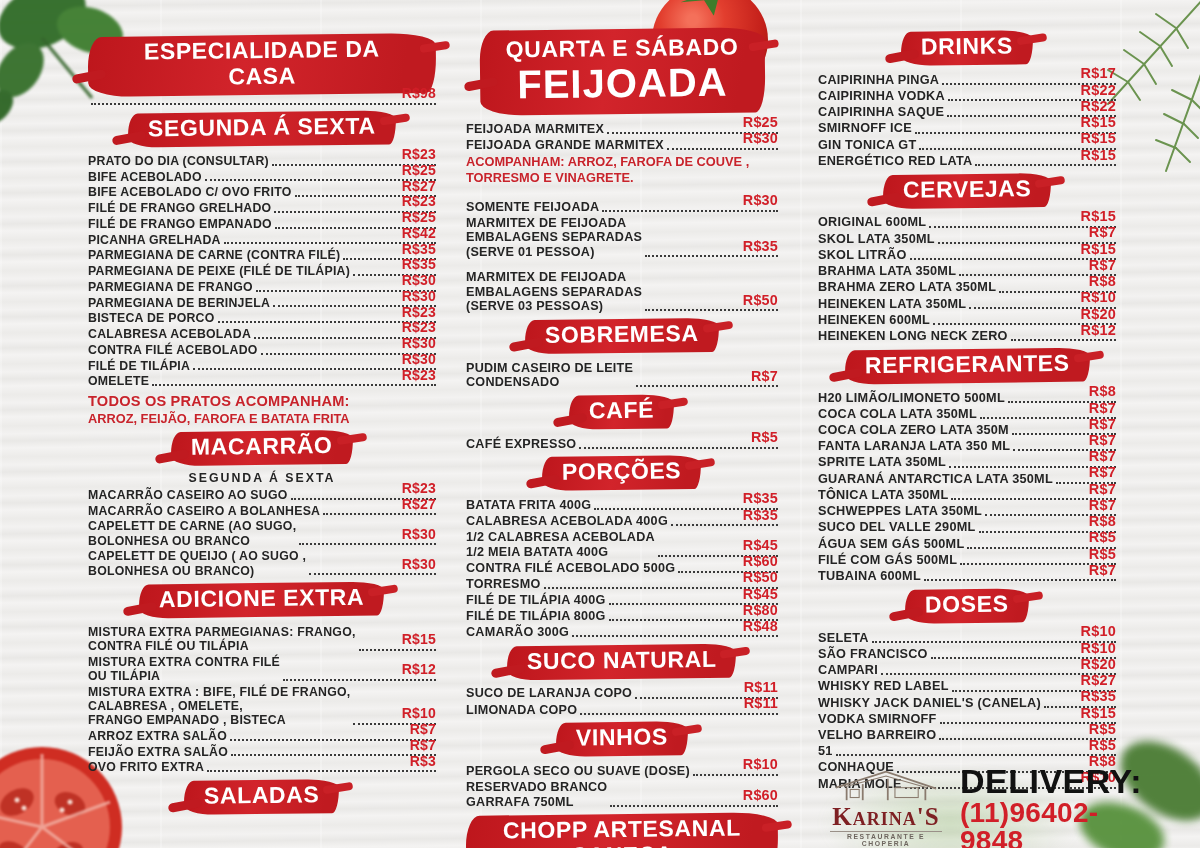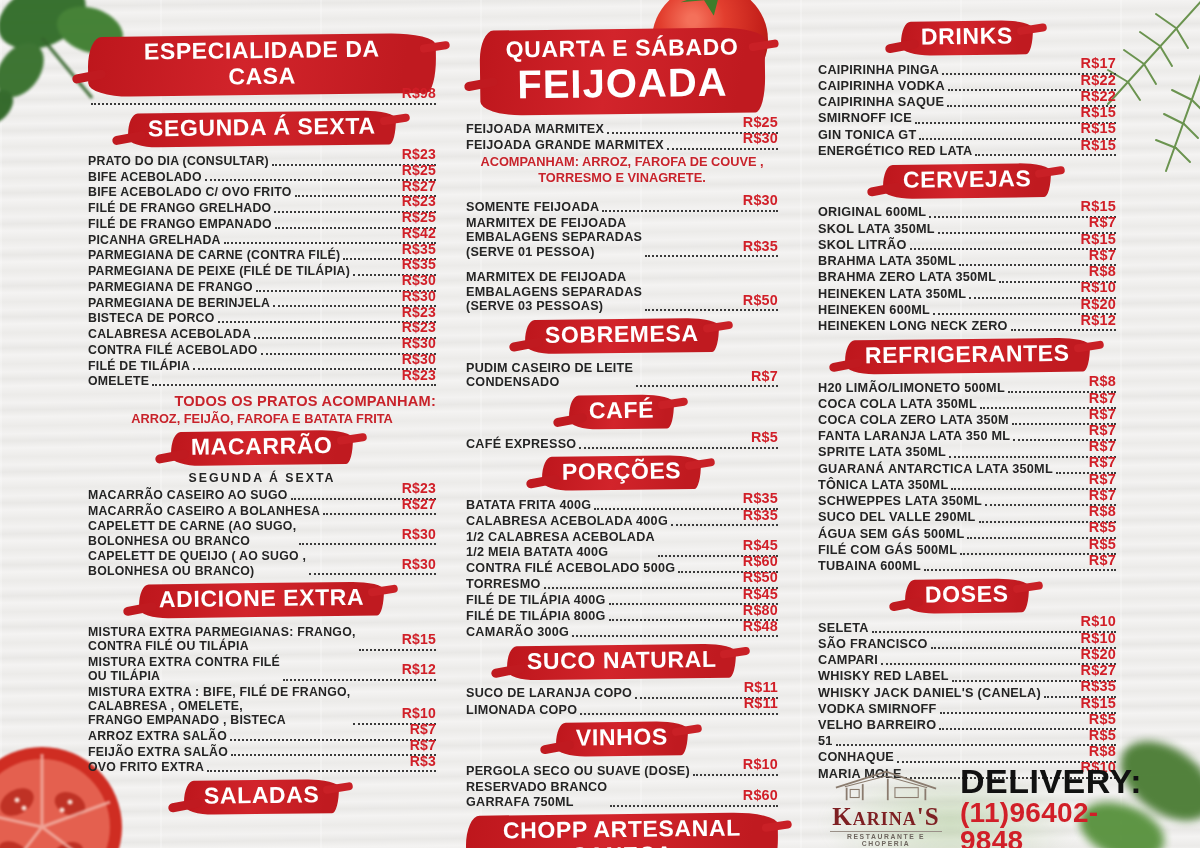--- a/index.html
+++ b/index.html
@@ -23,21 +23,21 @@
       transform:rotate(-8deg);}
   #slice-bl{left:-38px; top:742px; filter:blur(1px);}
   #leaf-br{right:-22px; bottom:-18px; filter:blur(4.5px); opacity:.95;}
   #wash-br{right:120px; bottom:-30px; width:260px; height:110px; border-radius:50%;
       background:radial-gradient(ellipse, rgba(150,190,120,.4), rgba(150,190,120,0) 70%); filter:blur(6px);}
 
   
   .col{position:absolute; z-index:1; top:0;}
   #col-0{left:88px;  top:30px; width:348px; font-size:12.3px;}
   #col-1{left:466px; top:24px; width:312px; font-size:12.6px;}
-  #col-2{left:818px; top:16px; width:298px; font-size:12.7px;}
+  #col-2{left:818px; top:26px; width:298px; font-size:12.7px;}
 
   .section{margin-bottom:2px;}
 
   .banner{position:relative; display:block; width:-moz-fit-content; width:fit-content; max-width:100%;
       margin:5px auto 8px; padding:3px 20px 5px; text-align:center;
       color:#fff; font-weight:800; font-size:23px; letter-spacing:.6px; line-height:1.12;
       background:linear-gradient(100deg,#bd161c,#d2242b 45%,#c01a20 90%);
       border-radius:14px 46px 10px 42px / 30px 12px 36px 14px;
       transform:rotate(-.7deg);}
   .banner::before{content:""; position:absolute; left:-16px; top:58%; width:34px; height:9px;
@@ -49,23 +49,23 @@
   .banner-big .banner-line{font-size:23px;}
   .banner-big .banner-xl{font-size:40px; line-height:1.05; letter-spacing:1px;}
 
   .row{position:relative; display:flex; align-items:flex-end; margin:0 0 1.5px;}
   .label{color:#242424; font-weight:600; letter-spacing:.25px; line-height:1.16;
       white-space:pre-line; max-width:84%;}
   .dots{flex:1 1 auto; min-width:12px; border-bottom:2.5px dotted #3a3a3a; margin:0 0 2.5px 3px;}
   .price{position:absolute; right:0; bottom:6px; color:#d11f28; font-weight:800;
       font-size:1.14em; letter-spacing:.2px; background:transparent; padding-left:4px;}
 
-  .note{color:#c8232b; font-weight:800; text-align:center; white-space:pre-line;
+  .note{color:#c8232b; font-weight:800; white-space:pre-line;
       font-size:12.8px; line-height:1.22; margin:2px 0 5px;}
-  .note-title{color:#c8232b; font-weight:800; text-align:right; font-size:14.6px;
+  .note-title{color:#c8232b; font-weight:800; text-align:left; font-size:14.6px;
       margin:4px 0 1px; letter-spacing:.2px;}
   .sub{text-align:center; color:#242424; font-weight:700; font-size:12.3px;
       letter-spacing:2px; margin:-2px 0 3px;}
   .gap{height:9px;}
 
   
   #footer{position:absolute; z-index:2; left:822px; top:760px; width:330px;
       display:flex; align-items:center; gap:10px;}
   #logo{width:128px; text-align:center; flex:0 0 auto;}
   #brand-name{font-family:"Liberation Serif", serif; font-variant:small-caps;

